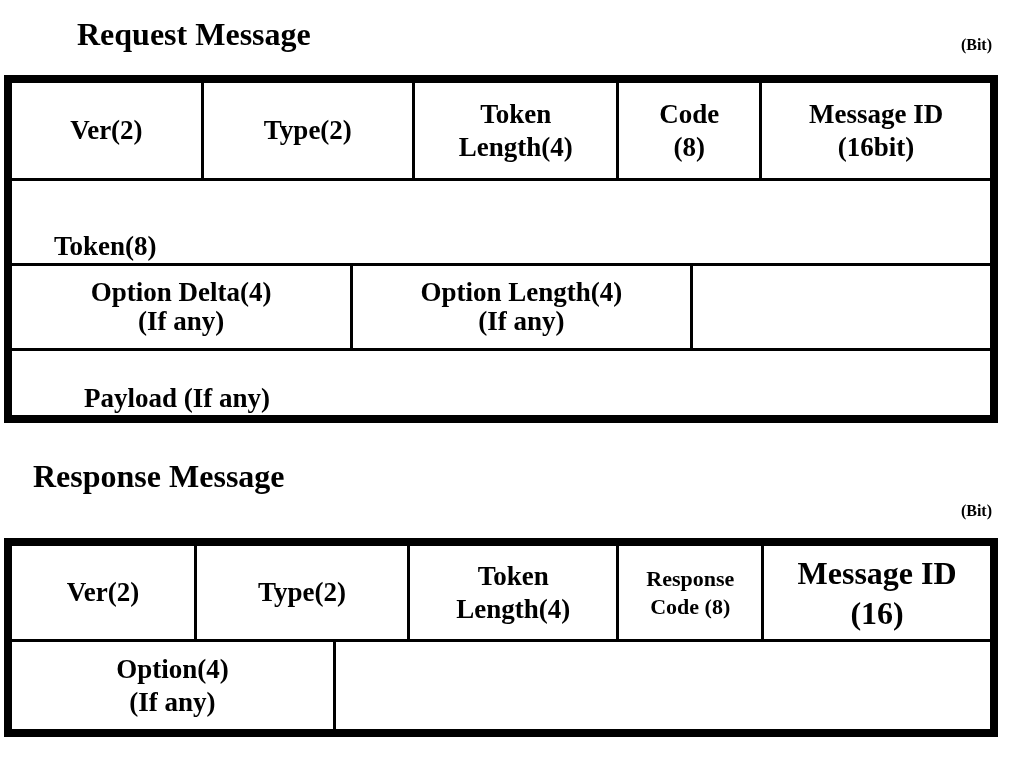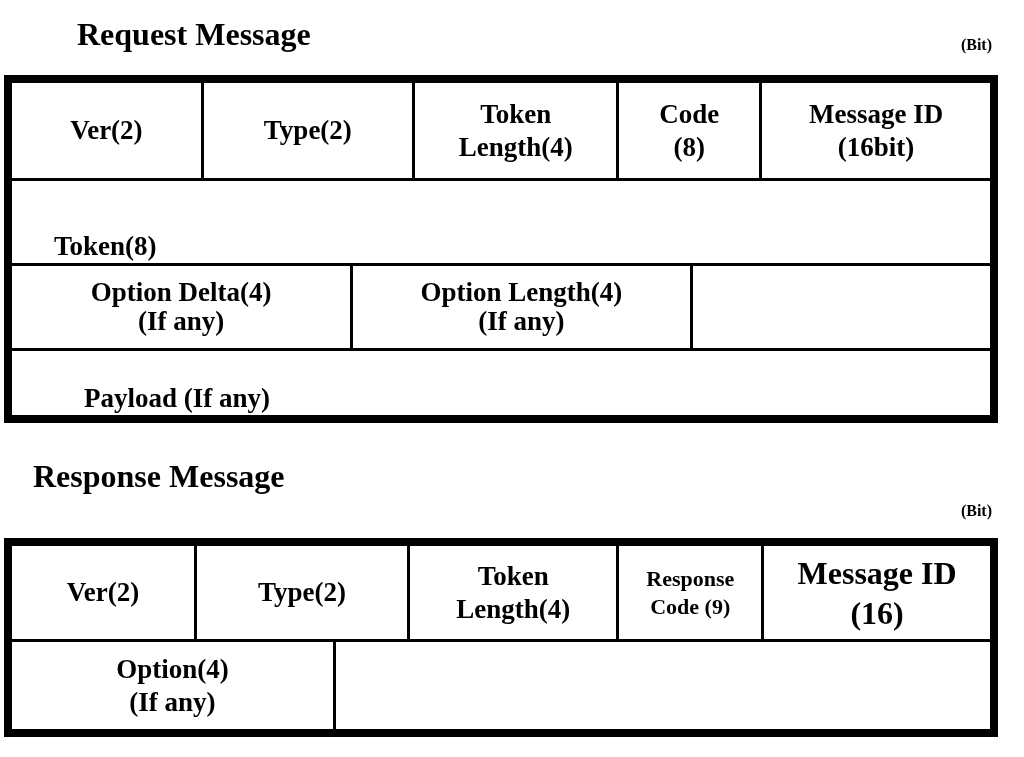--- a/index.html
+++ b/index.html
@@ -142,21 +142,21 @@
       </div>
       <div class="cell" style="width:21.8%">
         <span>Type(2)</span>
       </div>
       <div class="cell" style="width:21.4%">
         <span>Token</span>
         <span>Length(4)</span>
       </div>
       <div class="cell small" style="width:14.8%">
         <span>Response</span>
-        <span>Code (9)</span>
+        <span>Code (8)</span>
       </div>
       <div class="cell fill big">
         <span>Message ID</span>
         <span>(16)</span>
       </div>
     </div>
 
     <div class="row r2">
       <div class="cell" style="width:32.8%">
         <span>Option(4)</span>

